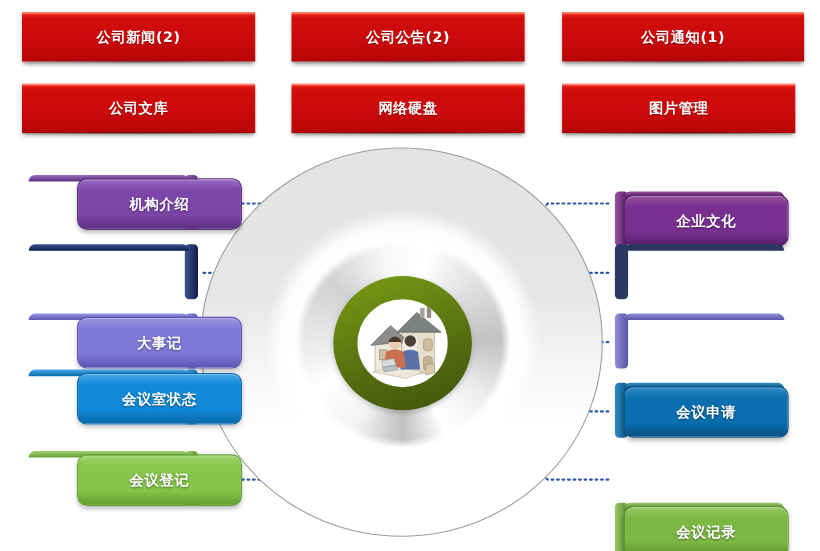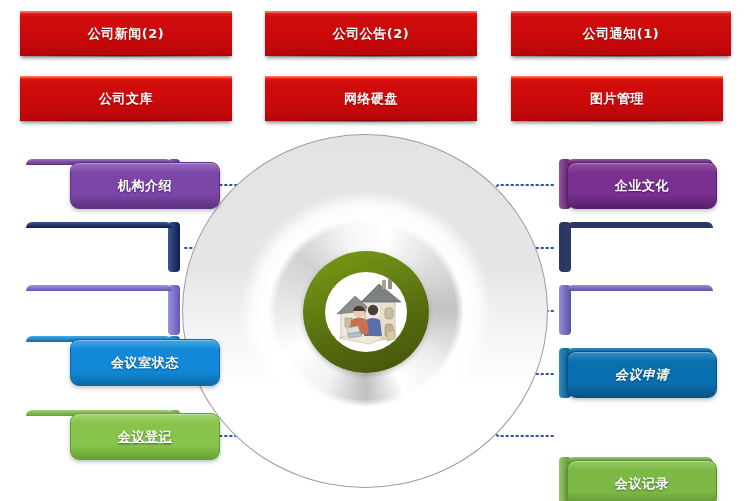--- a/index.html
+++ b/index.html
@@ -261,57 +261,58 @@
       </div>
       <div class="sidebtn left" style="left: 22px; top: 222px;">
         <div class="shadowdrop"></div>
         <div class="edge" style="background: linear-gradient(to right, rgb(61, 85, 143), rgb(14, 28, 75));"></div>
         <div class="cap" style="background: linear-gradient(rgb(61, 85, 143), rgb(14, 28, 75));"></div>
       </div>
       <div class="sidebtn left" style="left: 22px; top: 285px;">
         <div class="shadowdrop"></div>
         <div class="edge" style="background: linear-gradient(to right, rgb(155, 149, 226), rgb(95, 86, 180));"></div>
         <div class="cap" style="background: linear-gradient(rgb(155, 149, 226), rgb(95, 86, 180));"></div>
+        <div class="face" style="background: linear-gradient(rgb(155, 149, 226) 0%, rgb(129, 121, 216) 22%, rgb(129, 121, 216) 70%, rgb(95, 86, 180) 100%); border: 1px solid rgb(95, 86, 180); box-shadow: rgba(255, 255, 255, 0.3) 0px 1px 0px inset, rgba(0, 0, 0, 0.25) 0px 2px 4px;">大事记</div>
       </div>
       <div class="sidebtn left" style="left: 22px; top: 336px;">
         <div class="shadowdrop"></div>
         <div class="edge" style="background: linear-gradient(to right, rgb(70, 168, 230), rgb(10, 107, 171));"></div>
         <div class="cap" style="background: linear-gradient(rgb(70, 168, 230), rgb(10, 107, 171));"></div>
         <div class="face" style="background: linear-gradient(rgb(70, 168, 230) 0%, rgb(17, 137, 216) 22%, rgb(17, 137, 216) 70%, rgb(10, 107, 171) 100%); border: 1px solid rgb(10, 107, 171); box-shadow: rgba(255, 255, 255, 0.3) 0px 1px 0px inset, rgba(0, 0, 0, 0.25) 0px 2px 4px;">会议室状态</div>
       </div>
       <div class="sidebtn left" style="left: 22px; top: 410px;">
         <div class="shadowdrop"></div>
         <div class="edge" style="background: linear-gradient(to right, rgb(161, 212, 114), rgb(101, 160, 50));"></div>
         <div class="cap" style="background: linear-gradient(rgb(161, 212, 114), rgb(101, 160, 50));"></div>
-        <div class="face" style="background: linear-gradient(rgb(161, 212, 114) 0%, rgb(134, 196, 75) 22%, rgb(134, 196, 75) 70%, rgb(101, 160, 50) 100%); border: 1px solid rgb(101, 160, 50); box-shadow: rgba(255, 255, 255, 0.3) 0px 1px 0px inset, rgba(0, 0, 0, 0.25) 0px 2px 4px; text-decoration: underline;">会议登记</div>
+        <div class="face" style="background: linear-gradient(rgb(161, 212, 114) 0%, rgb(134, 196, 75) 22%, rgb(134, 196, 75) 70%, rgb(101, 160, 50) 100%); border: 1px solid rgb(101, 160, 50); box-shadow: rgba(255, 255, 255, 0.3) 0px 1px 0px inset, rgba(0, 0, 0, 0.25) 0px 2px 4px;">会议登记</div>
       </div>
     </div>
 
   <div id="right-col">
-      <div class="sidebtn right" style="left: 559px; top: 159px;">
+      <div class="sidebtn right" style="left: 559px; top: 174px;">
         <div class="shadowdrop"></div>
         <div class="edge" style="background: linear-gradient(to right, rgb(149, 81, 159), rgb(87, 31, 106));"></div>
         <div class="cap" style="background: linear-gradient(rgb(149, 81, 159), rgb(87, 31, 106));"></div>
         <div class="face" style="background: linear-gradient(rgb(149, 81, 159) 0%, rgb(122, 48, 145) 22%, rgb(122, 48, 145) 70%, rgb(87, 31, 106) 100%); border: 1px solid rgb(87, 31, 106); box-shadow: rgba(255, 255, 255, 0.3) 0px 1px 0px inset, rgba(0, 0, 0, 0.25) 0px 2px 4px;">企业文化</div>
       </div>
       <div class="sidebtn right" style="left: 559px; top: 222px;">
         <div class="shadowdrop"></div>
         <div class="edge" style="background: linear-gradient(to right, rgb(42, 54, 100), rgb(44, 58, 99));"></div>
         <div class="cap" style="background: linear-gradient(rgb(42, 54, 100), rgb(44, 58, 99));"></div>
       </div>
       <div class="sidebtn right" style="left: 559px; top: 285px;">
         <div class="shadowdrop"></div>
         <div class="edge" style="background: linear-gradient(to right, rgb(149, 142, 216), rgb(90, 82, 164));"></div>
         <div class="cap" style="background: linear-gradient(rgb(149, 142, 216), rgb(90, 82, 164));"></div>
       </div>
       <div class="sidebtn right" style="left: 559px; top: 348px;">
         <div class="shadowdrop"></div>
         <div class="edge" style="background: linear-gradient(to right, rgb(47, 140, 196), rgb(10, 83, 133));"></div>
         <div class="cap" style="background: linear-gradient(rgb(47, 140, 196), rgb(10, 83, 133));"></div>
-        <div class="face" style="background: linear-gradient(rgb(47, 140, 196) 0%, rgb(10, 111, 175) 22%, rgb(10, 111, 175) 70%, rgb(10, 83, 133) 100%); border: 1px solid rgb(10, 83, 133); box-shadow: rgba(255, 255, 255, 0.3) 0px 1px 0px inset, rgba(0, 0, 0, 0.25) 0px 2px 4px; font-style: italic;">会议申请</div>
+        <div class="face" style="background: linear-gradient(rgb(47, 140, 196) 0%, rgb(10, 111, 175) 22%, rgb(10, 111, 175) 70%, rgb(10, 83, 133) 100%); border: 1px solid rgb(10, 83, 133); box-shadow: rgba(255, 255, 255, 0.3) 0px 1px 0px inset, rgba(0, 0, 0, 0.25) 0px 2px 4px;">会议申请</div>
       </div>
       <div class="sidebtn right" style="left: 559px; top: 410px; margin-top: 47px;">
         <div class="shadowdrop"></div>
         <div class="edge" style="background: linear-gradient(to right, rgb(151, 200, 103), rgb(93, 144, 48));"></div>
         <div class="cap" style="background: linear-gradient(rgb(151, 200, 103), rgb(93, 144, 48));"></div>
         <div class="face" style="background: linear-gradient(rgb(151, 200, 103) 0%, rgb(124, 184, 67) 22%, rgb(124, 184, 67) 70%, rgb(93, 144, 48) 100%); border: 1px solid rgb(93, 144, 48); box-shadow: rgba(255, 255, 255, 0.3) 0px 1px 0px inset, rgba(0, 0, 0, 0.25) 0px 2px 4px;">会议记录</div>
       </div>
     </div>
 
 </div>

